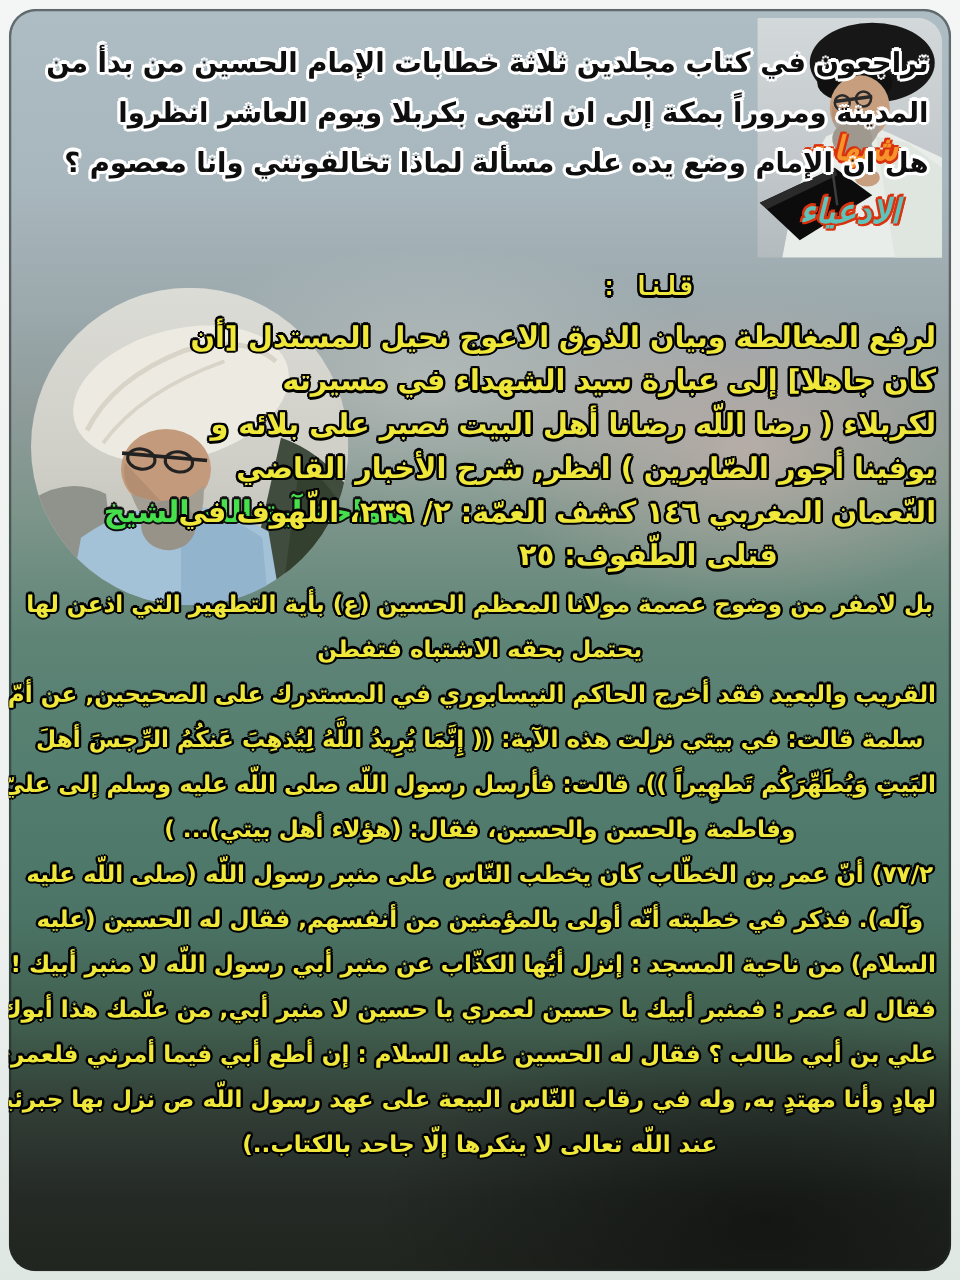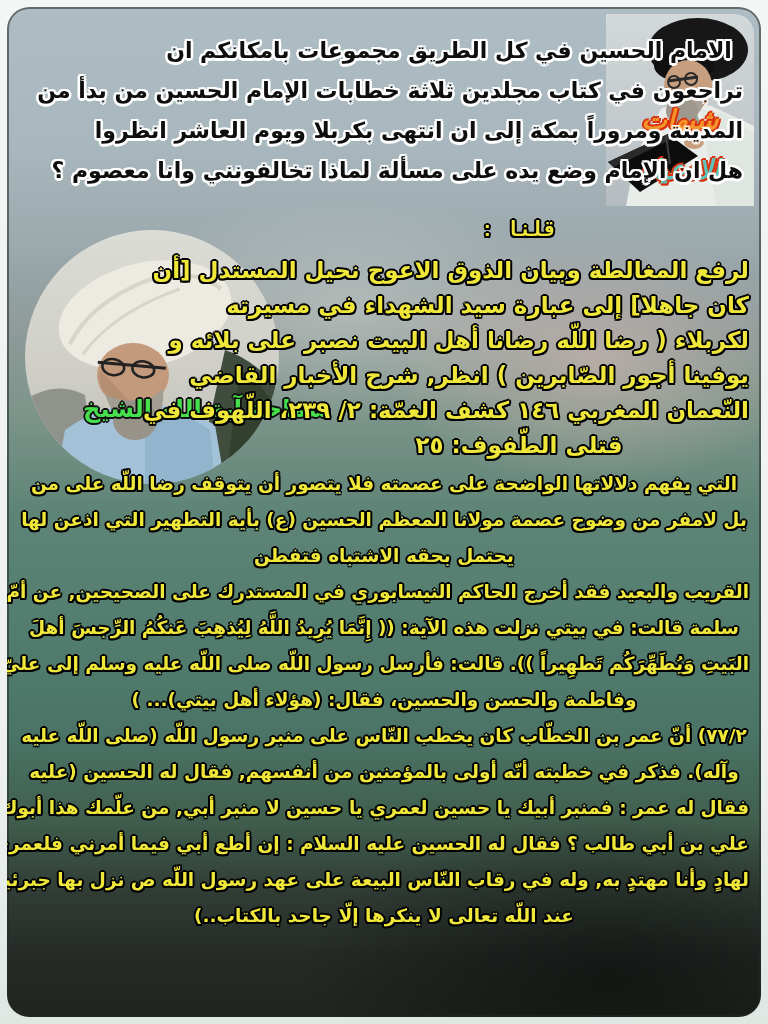--- a/index.html
+++ b/index.html
@@ -136,21 +136,20 @@
         <path d="M2,148 L62,120 L64,126 L8,153 Z" fill="#2a2a2a"></path>
         <path d="M60,121 L64,150" stroke="#3c3c3c" stroke-width="2"></path>
 
         <ellipse cx="88" cy="128" rx="10" ry="7" fill="#c79f7f"></ellipse>
       </svg>
       <div class="badge badge-1">شبهات</div>
       <div class="badge badge-2">الادعياء</div>
     </div>
 
     <div class="header-text ow">
-      <div class="line">الامام الحسين في كل الطريق مجموعات بامكانكم ان</div>
       <div class="line">تراجعون في كتاب مجلدين ثلاثة خطابات الإمام الحسين من بدأ من</div>
       <div class="line">المدينة ومروراً بمكة إلى ان انتهى بكربلا ويوم العاشر انظروا</div>
       <div class="line">هل ان الإمام وضع يده على مسألة لماذا تخالفونني وانا معصوم ؟</div>
     </div>
 
     <div class="portrait">
       <svg width="254" height="254" viewBox="0 0 254 254">
         <defs>
           <linearGradient id="pg2" x1="0" y1="0" x2="0" y2="1">
             <stop offset="0" stop-color="#dcdcd6"></stop>
@@ -196,29 +195,29 @@
     <div class="answer-col ob">
       <div class="line">لرفع المغالطة وبيان الذوق الاعوج نحيل المستدل [أن</div>
       <div class="line">كان جاهلا] إلى عبارة سيد الشهداء في مسيرته</div>
       <div class="line">لكربلاء ( رضا اللّه رضانا أهل البيت نصبر على بلائه و</div>
       <div class="line">يوفينا أجور الصّابرين ) انظر, شرح الأخبار القاضي</div>
       <div class="line">النّعمان المغربي ١٤٦ كشف الغمّة: ٢/ ٢٣٩، اللّهوف في</div>
       <div class="line">قتلى الطّفوف: ٢٥</div>
     </div>
 
     <div class="answer-full ob">
-      <div class="line">التي يفهم دلالاتها الواضحة على عصمته فلا يتصور أن يتوقف رضا اللّه على من</div>
       <div class="line">بل لامفر من وضوح عصمة مولانا المعظم الحسين (ع) بأية التطهير التي اذعن لها</div>
       <div class="line">يحتمل بحقه الاشتباه فتفطن</div>
       <div class="line">القريب والبعيد فقد أخرج الحاكم النيسابوري في المستدرك على الصحيحين, عن أمّ</div>
       <div class="line">سلمة قالت: في بيتي نزلت هذه الآية: (( إِنَّمَا يُرِيدُ اللَّهُ لِيُذهِبَ عَنكُمُ الرِّجسَ أهلَ</div>
       <div class="line">البَيتِ وَيُطَهِّرَكُم تَطهِيراً )). قالت: فأرسل رسول اللّه صلى اللّه عليه وسلم إلى عليّ</div>
       <div class="line">وفاطمة والحسن والحسين، فقال: (هؤلاء أهل بيتي)... )</div>
       <div class="line">٧٧/٢) أنّ عمر بن الخطّاب كان يخطب النّاس على منبر رسول اللّه (صلى اللّه عليه</div>
       <div class="line">وآله). فذكر في خطبته أنّه أولى بالمؤمنين من أنفسهم, فقال له الحسين (عليه</div>
+      <div class="line">السلام) من ناحية المسجد : إنزل أيُها الكذّاب عن منبر أبي رسول اللّه لا منبر أبيك !</div>
       <div class="line">فقال له عمر : فمنبر أبيك يا حسين لعمري يا حسين لا منبر أبي, من علّمك هذا أبوك</div>
       <div class="line">علي بن أبي طالب ؟ فقال له الحسين عليه السلام : إن أطع أبي فيما أمرني فلعمري إنّه</div>
       <div class="line">لهادٍ وأنا مهتدٍ به, وله في رقاب النّاس البيعة على عهد رسول اللّه ص نزل بها جبرئيل من</div>
       <div class="line">عند اللّه تعالى لا ينكرها إلّا جاحد بالكتاب..)</div>
     </div>
 
   </div>
 </div>
 
 </body></html>

